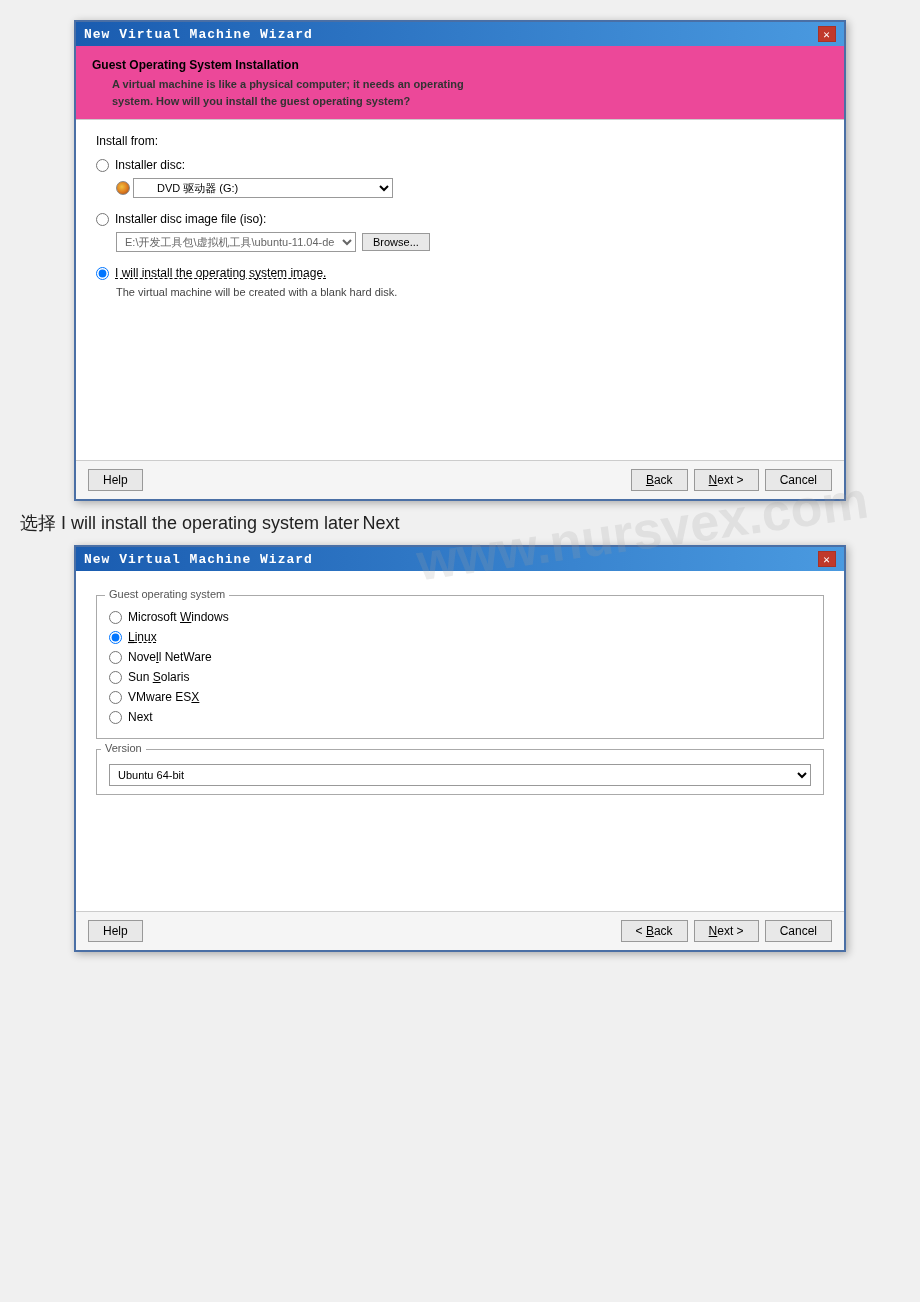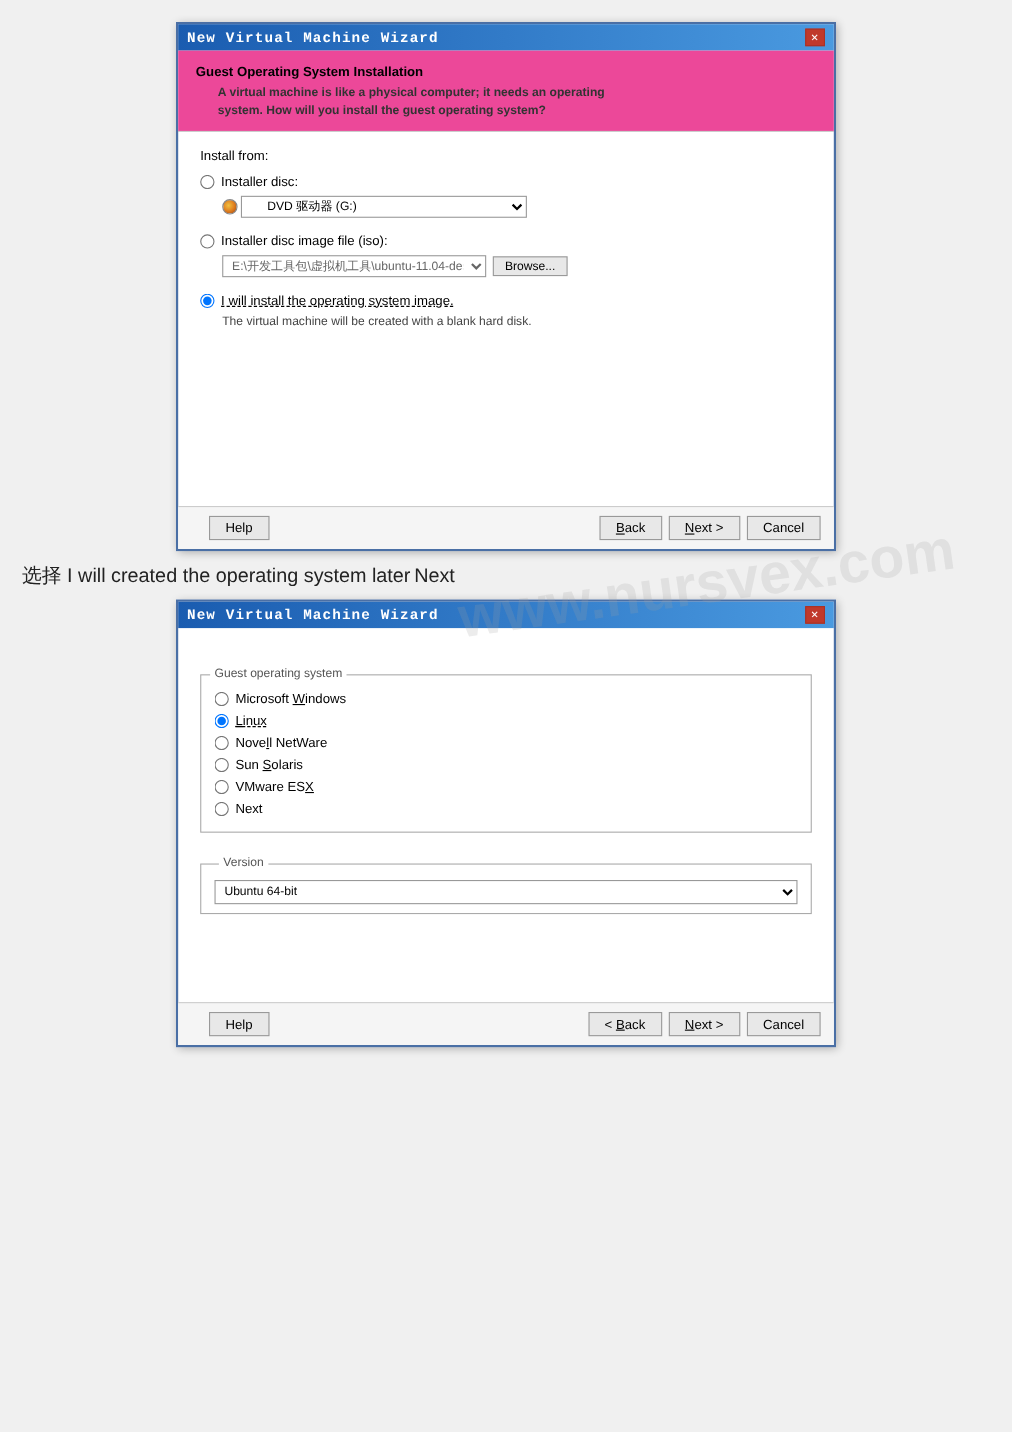--- a/index.html
+++ b/index.html
@@ -6,21 +6,21 @@
     body {
       background: #f0f0f0;
       font-family: 'Tahoma', 'Arial', sans-serif;
       font-size: 12px;
       color: #000;
       padding: 20px;
       width: 920px;
     }
 
     .wizard-window {
-      width: 600px;
+      width: 772px;
       margin: 0 auto;
       border: 2px solid #4a6fa5;
       background: #fff;
       box-shadow: 2px 2px 8px rgba(0,0,0,0.3);
     }
 
     .wizard-titlebar {
       background: linear-gradient(to right, #1a5cb0, #4a9ae0);
       color: #fff;
       font-family: 'Courier New', monospace;
@@ -151,21 +151,20 @@
       padding: 8px 12px;
       display: flex;
       align-items: center;
       justify-content: space-between;
       background: #f5f5f5;
     }
 
     .footer-left {
       display: flex;
       gap: 6px;
-      margin-left: 16px;
     }
 
     .footer-right {
       display: flex;
       gap: 6px;
     }
 
     .btn {
       padding: 3px 14px;
       font-size: 12px;
@@ -174,21 +173,21 @@
       cursor: pointer;
       font-family: 'Tahoma', 'Arial', sans-serif;
     }
 
     .btn u {
       text-decoration: underline;
     }
 
     .group-box {
       border: 1px solid #aaa;
-      margin: 28px 0;
+      margin: 10px 0;
       padding: 8px 12px;
       position: relative;
     }
 
     .group-box-legend {
       position: absolute;
       top: -8px;
       left: 8px;
       background: #fff;
       padding: 0 4px;
@@ -203,21 +202,21 @@
     .version-group {
       border: 1px solid #aaa;
       margin: 10px 0;
       padding: 8px 12px;
       position: relative;
     }
 
     .version-legend {
       position: absolute;
       top: -8px;
-      left: 16px;
+      left: 4px;
       background: #fff;
       padding: 0 4px;
       font-size: 11px;
       color: #555;
     }
 
     .version-select {
       width: 100%;
       border: 1px solid #999;
       padding: 3px 4px;
@@ -300,21 +299,21 @@
     </div>
     <div class="footer-right">
       <button class="btn"><u>B</u>ack</button>
       <button class="btn"><u>N</u>ext &gt;</button>
       <button class="btn">Cancel</button>
     </div>
   </div>
 </div>
 
 <div style="position: relative; margin: 10px 0;">
-  <span style="font-size: 18px; color: #222;">选择 I will created the operating system later</span>
+  <span style="font-size: 18px; color: #222;">选择 I will install the operating system later</span>
   <span style="font-size: 18px; color: #222;">Next</span>
   <span style="position: absolute; top: -10px; right: 30px; font-size: 52px; font-weight: bold; color: rgba(160,160,160,0.2); transform: rotate(-8deg); font-family: Arial; white-space: nowrap; pointer-events: none;">www.nursvex.com</span>
 </div>
 
 <div class="wizard-window">
   <div class="wizard-titlebar">
     <span>New Virtual Machine Wizard</span>
     <div class="titlebar-close">✕</div>
   </div>
 

